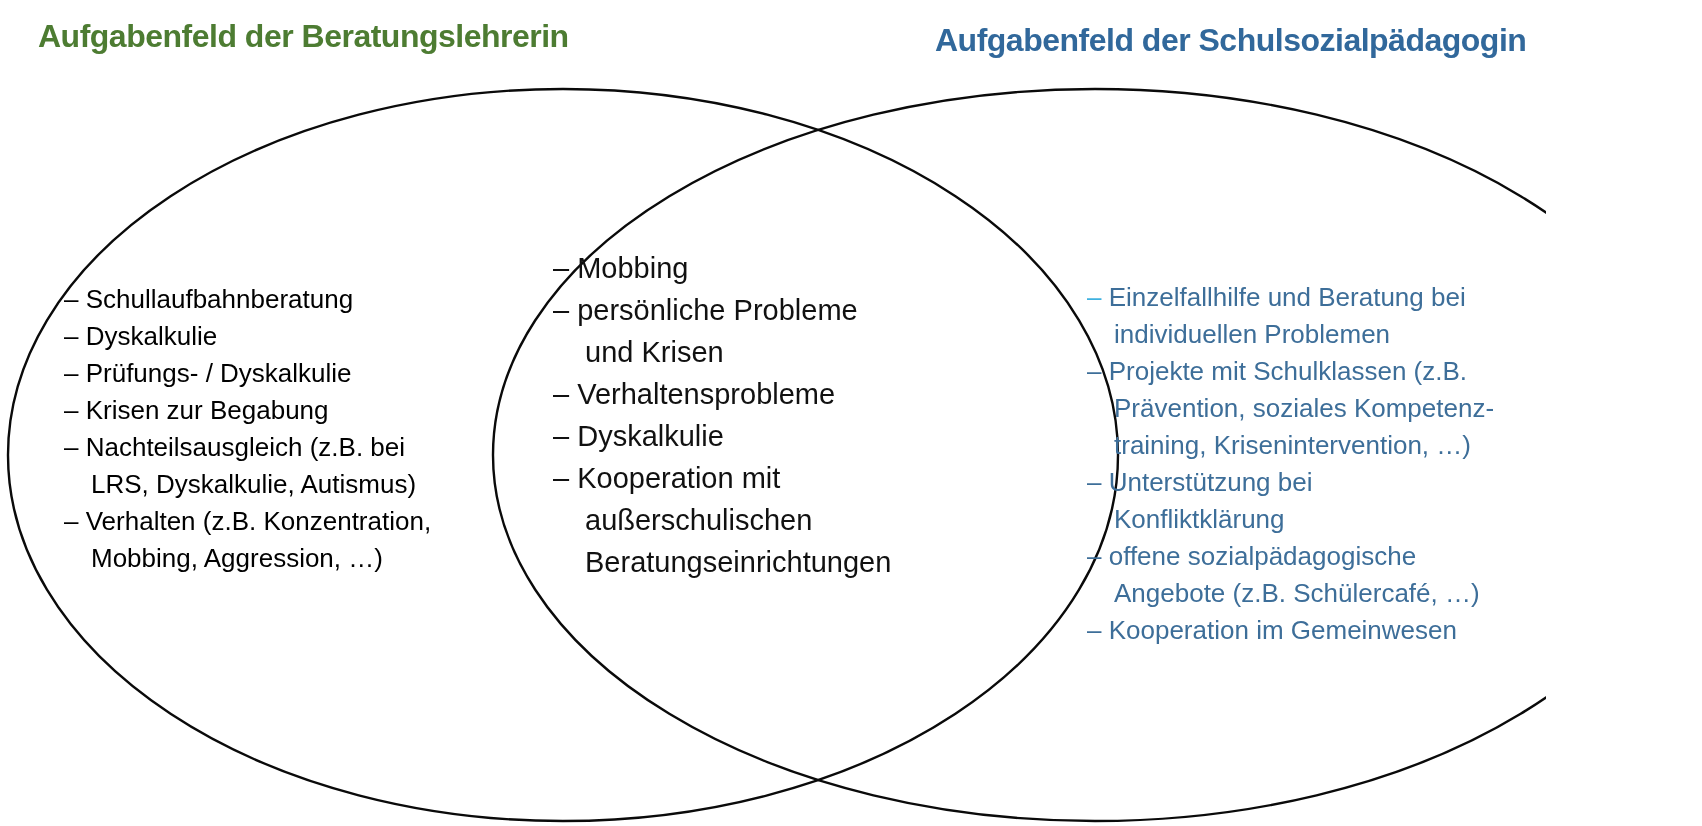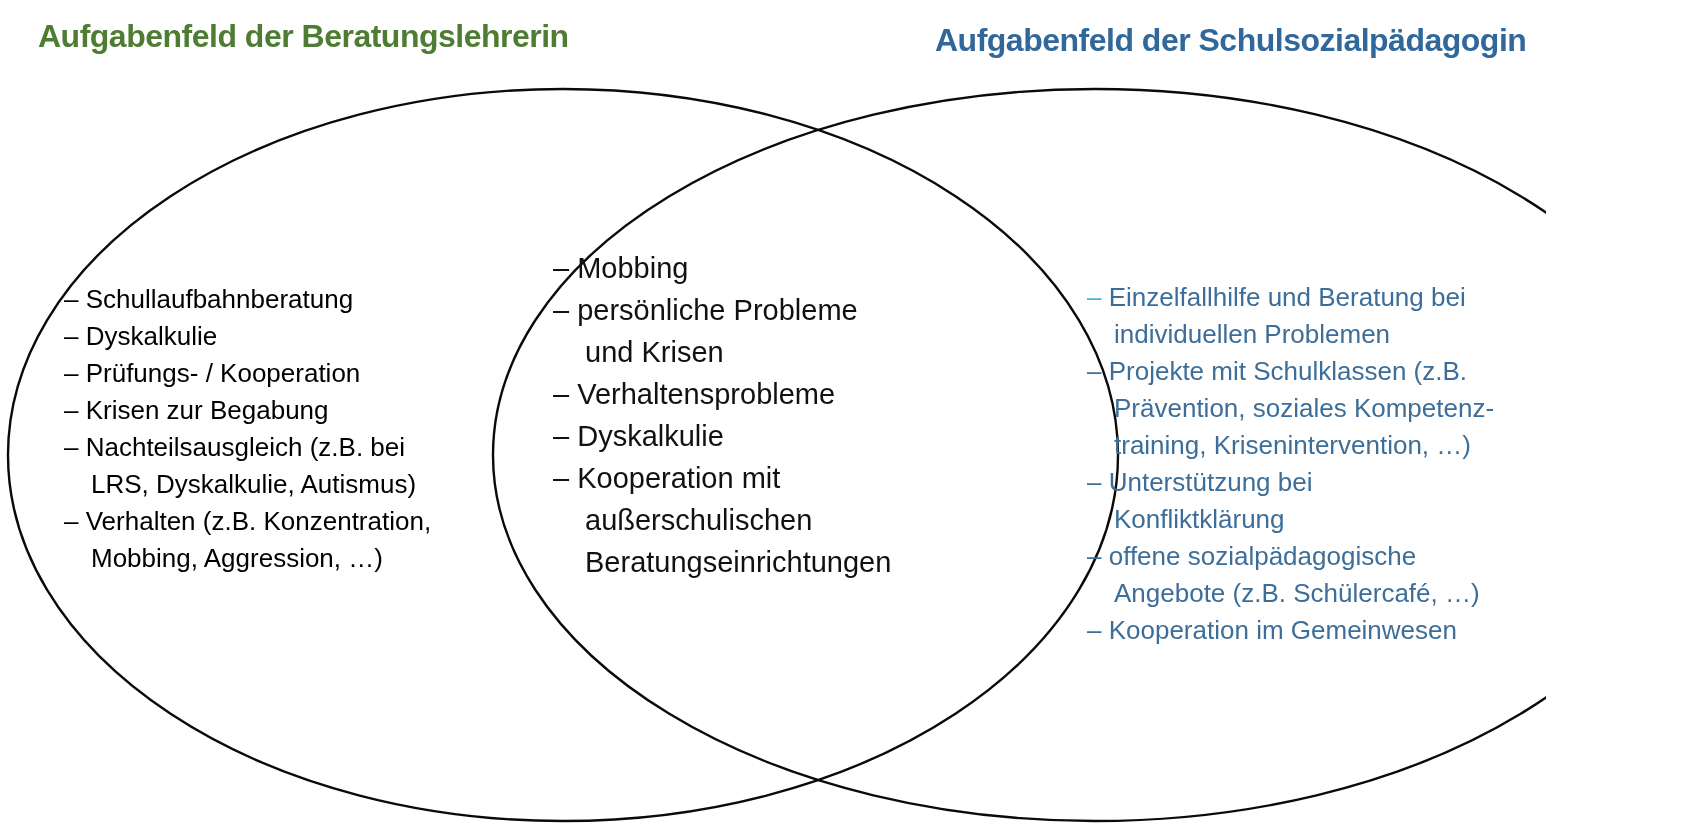--- a/index.html
+++ b/index.html
@@ -64,21 +64,21 @@
     <ellipse cx="1095" cy="455" rx="602" ry="366" stroke="#0a0a0a"></ellipse>
   </svg>
 
   <h1 class="title title-left" style="color: rgb(77, 124, 50);">Aufgabenfeld der Beratungslehrerin</h1>
 
   <h1 class="title title-right" style="color: rgb(49, 104, 155);">Aufgabenfeld der Schulsozialpädagogin</h1>
 
   <div class="list list-left" style="color: #000000;">
       <div class="vd-item">– Schullaufbahnberatung</div>
       <div class="vd-item">– Dyskalkulie</div>
-      <div class="vd-item">– Prüfungs- / Kooperation</div>
+      <div class="vd-item">– Prüfungs- / Dyskalkulie</div>
       <div class="vd-item">– Krisen zur Begabung</div>
       <div class="vd-item">– Nachteilsausgleich (z.B. bei<br>LRS, Dyskalkulie, Autismus)</div>
       <div class="vd-item">– Verhalten (z.B. Konzentration,<br>Mobbing, Aggression, …)</div>
     </div>
 
   <div class="list list-center" style="color: rgb(17, 17, 17);">
       <div class="vd-item">– Mobbing</div>
       <div class="vd-item">– persönliche Probleme<br>und Krisen</div>
       <div class="vd-item">– Verhaltensprobleme</div>
       <div class="vd-item">– Dyskalkulie</div>

